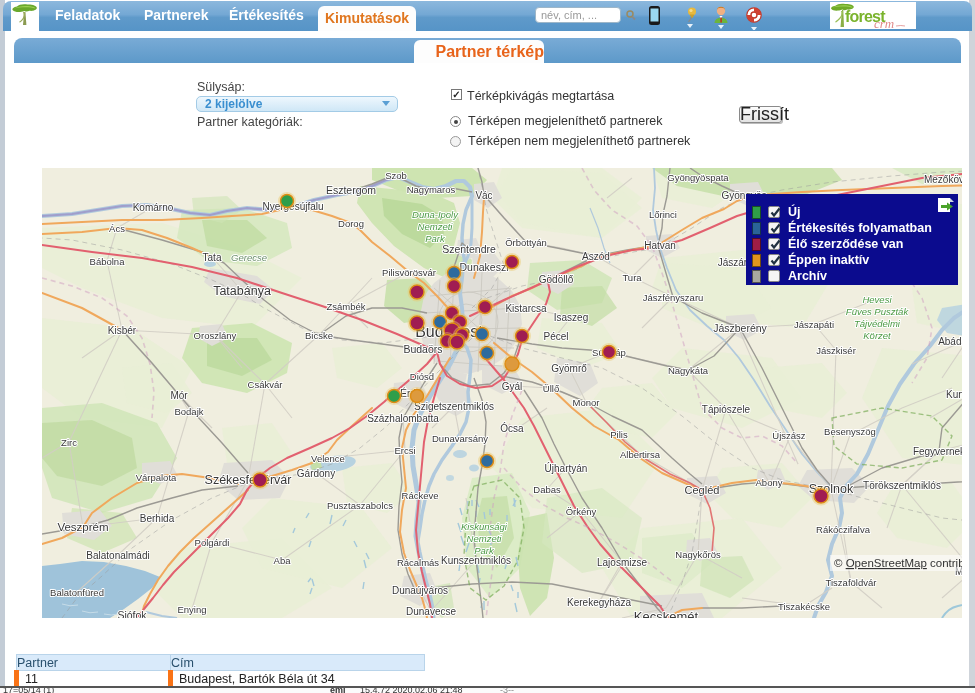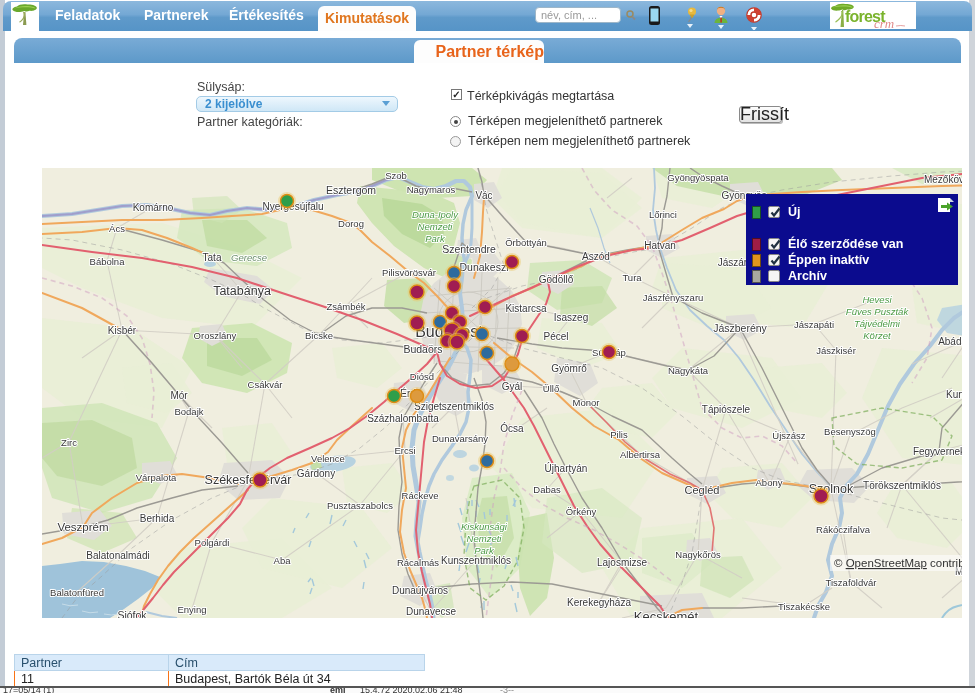--- a/index.html
+++ b/index.html
@@ -59,22 +59,22 @@
 .lrow { position:absolute; left:6px; height:14px; width:205px; white-space:nowrap; }
 .chip { position:absolute; left:0; top:1px; width:9px; height:13px; border:1px solid rgba(0,0,0,.5); }
 .lcheck { position:absolute; left:16px; top:1px; width:12px; height:12px; background:#f5f5f5;
   border:1px solid #888; border-radius:2px; }
 .lcheck svg { position:absolute; left:0; top:-1px; }
 .ltext { position:absolute; left:36px; top:0; color:#fff; font-weight:bold; font-size:12.5px; }
 
 
 #tbl { left:14px; top:654px; width:411px; border-collapse:collapse; font-size:12.5px; }
 #tbl th { background:#d9eafa; color:#29506d; font-weight:normal; text-align:left;
-  border:1px solid #b9d4ea; padding:0 0 0 6px; height:16px; font-size:12.5px; }
-#tbl td { background:#fff; border-left:1px solid #f97316; padding:0 0 0 6px; height:16px; color:#222; }
+  border:1px solid #b9d4ea; padding:0 0 0 0; height:16px; font-size:12.5px; }
+#tbl td { background:#fff; border-left:5px solid #f97316; padding:0 0 0 6px; height:16px; color:#222; }
 #botline { left:0; top:686px; width:975px; height:2px; background:#555; }
 #botstrip { left:0; top:688px; width:975px; height:5px; background:#fbfbfb;
   font-size:9px; color:#333; overflow:hidden; }
 </style>
 </head>
 <body>
 <div id="page">
   <div id="leftEdge" class="abs"></div>
   <div id="rightEdge" class="abs"></div>
 
@@ -652,20 +652,29 @@
   <div id="legend" class="abs">
     <div class="lrow" style="top:11px;padding-left:16px;">
         <span class="chip" style="background:#2f9e48;"></span>
         <span class="lcheck">
           <svg width="13" height="13" viewBox="0 0 13 13">
             <path d="M2.5 6.5 L5 9.5 L10.5 2.5" fill="none" stroke="#203040" stroke-width="2.2"></path>
           </svg>
         </span>
         <span class="ltext">Új</span>
       </div>
+    <div class="lrow" style="top:27px;">
+        <span class="chip" style="background:#2a6398;"></span>
+        <span class="lcheck">
+          <svg width="13" height="13" viewBox="0 0 13 13">
+            <path d="M2.5 6.5 L5 9.5 L10.5 2.5" fill="none" stroke="#203040" stroke-width="2.2"></path>
+          </svg>
+        </span>
+        <span class="ltext">Értékesítés folyamatban</span>
+      </div>
     <div class="lrow" style="top:43px;">
         <span class="chip" style="background:#a01d46;"></span>
         <span class="lcheck">
           <svg width="13" height="13" viewBox="0 0 13 13">
             <path d="M2.5 6.5 L5 9.5 L10.5 2.5" fill="none" stroke="#203040" stroke-width="2.2"></path>
           </svg>
         </span>
         <span class="ltext">Élő szerződése van</span>
       </div>
     <div class="lrow" style="top:59px;padding-left:42px;">

